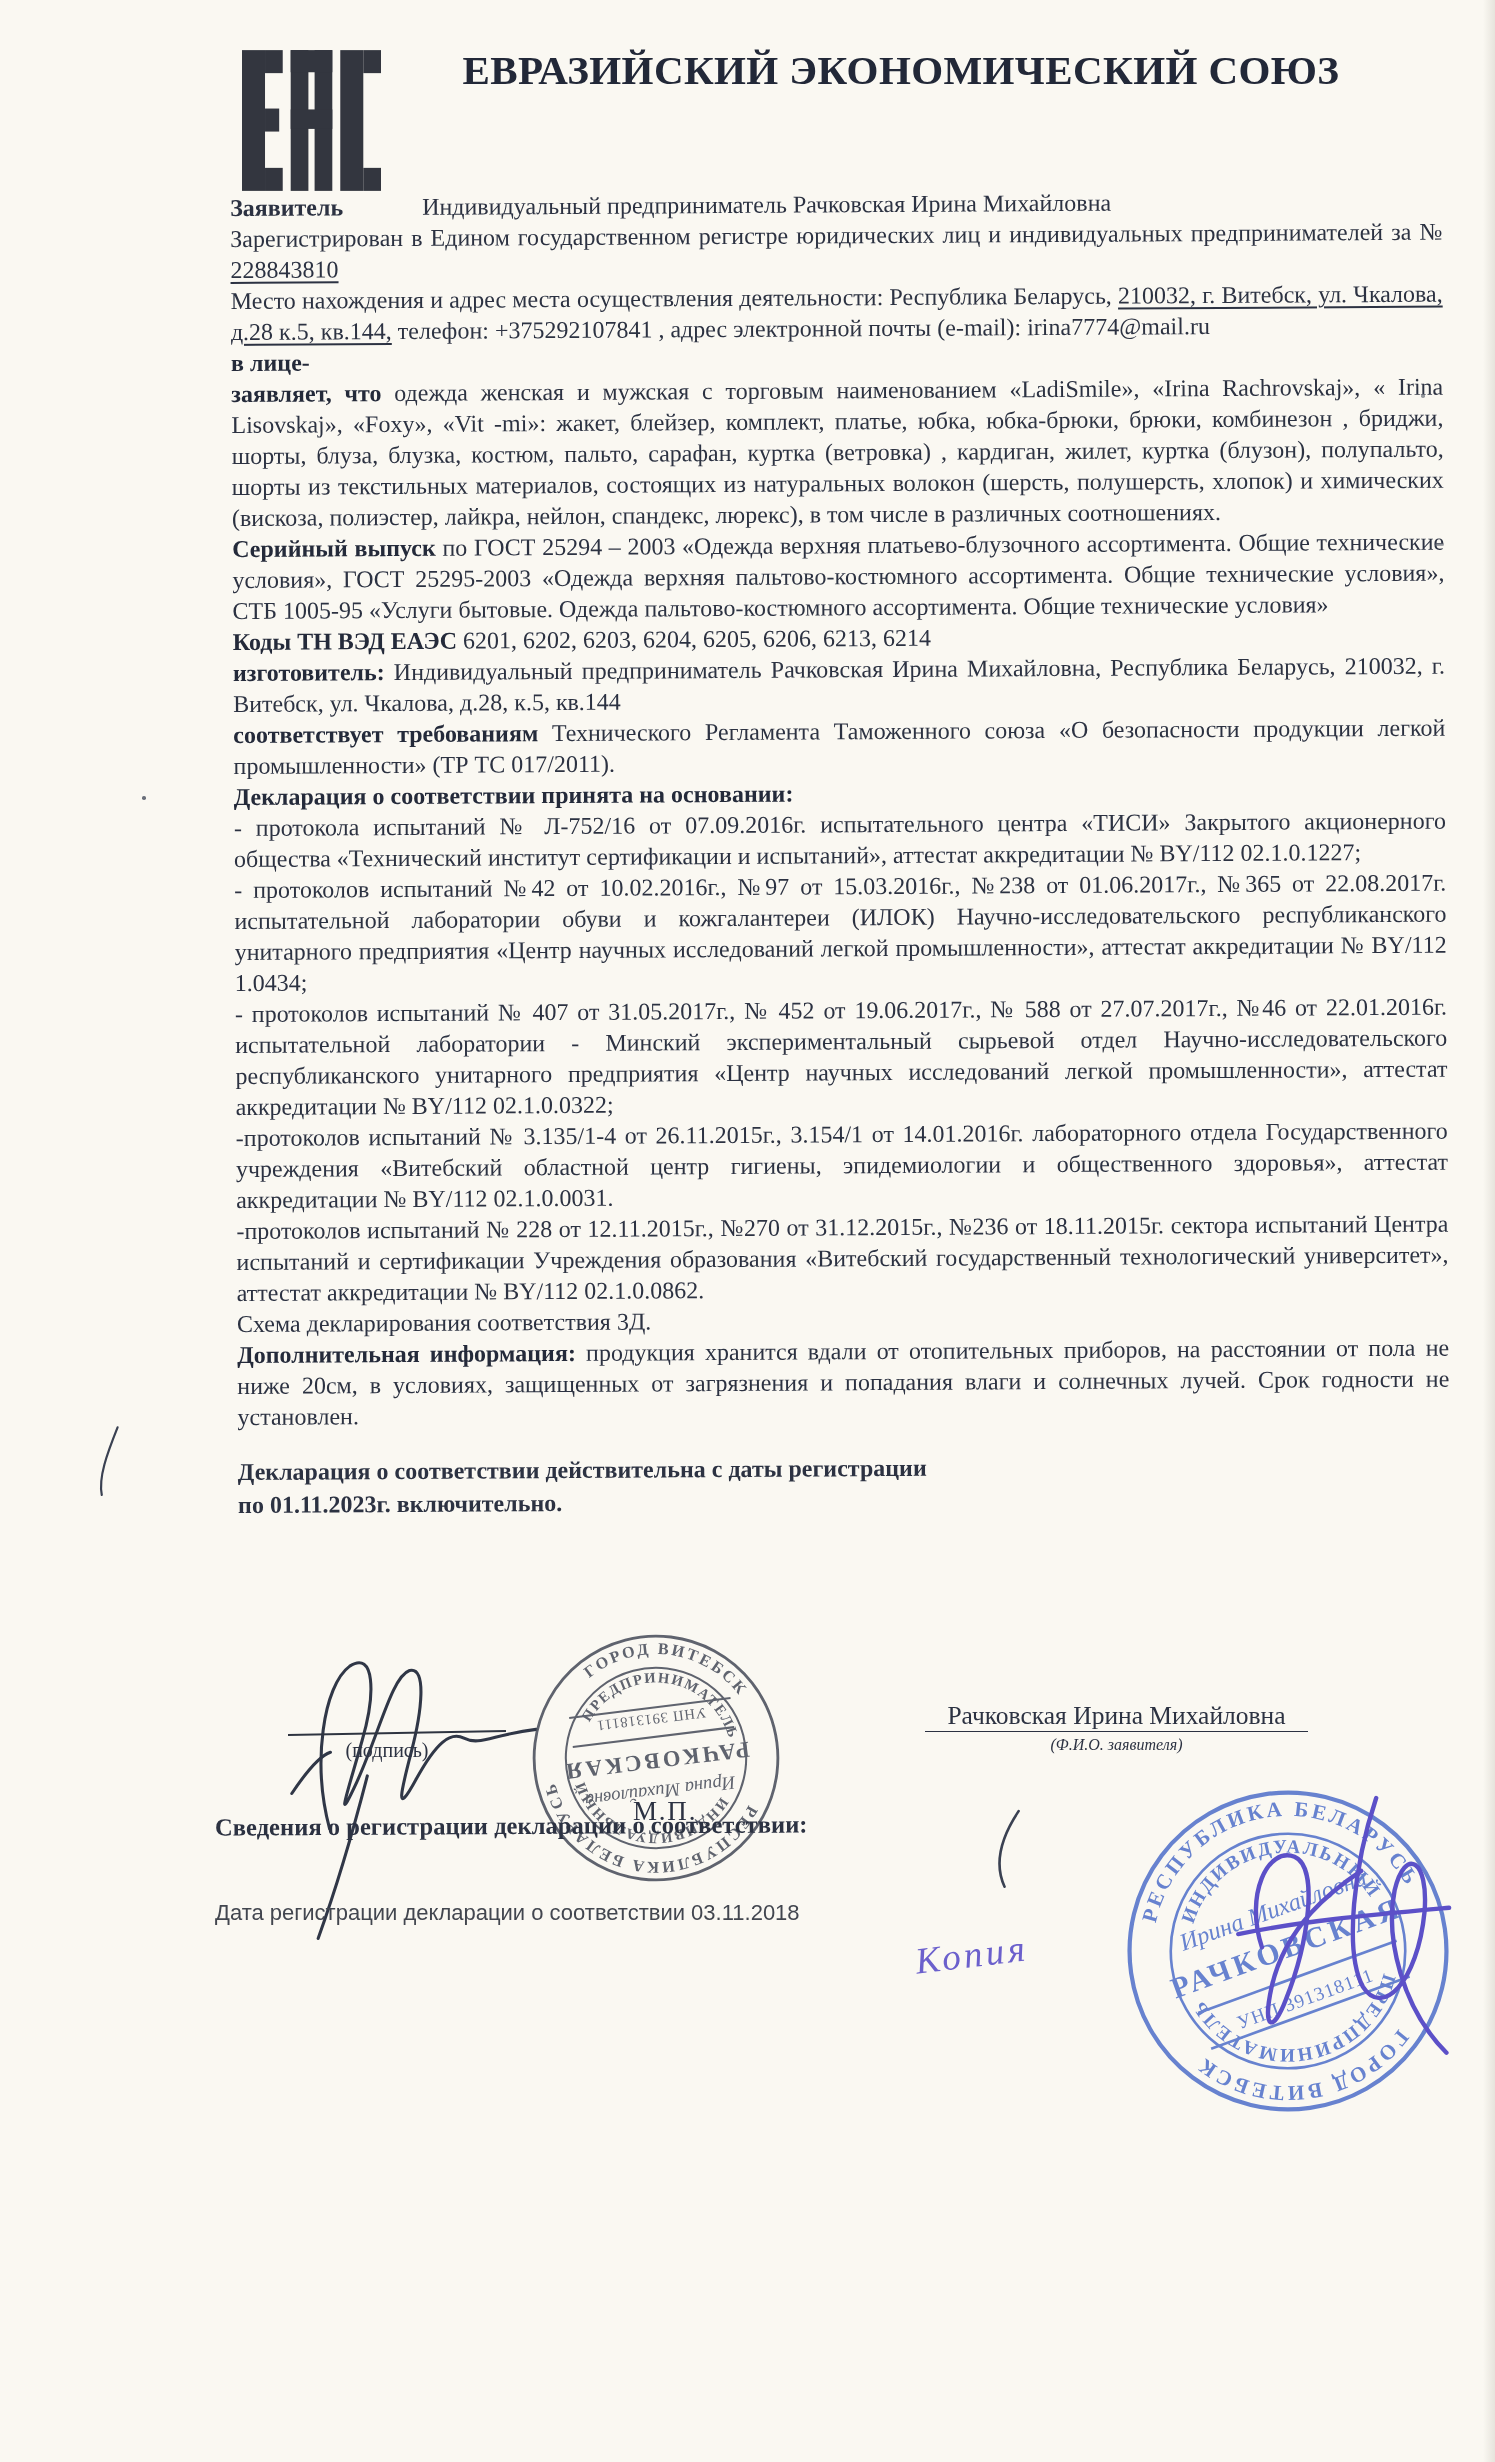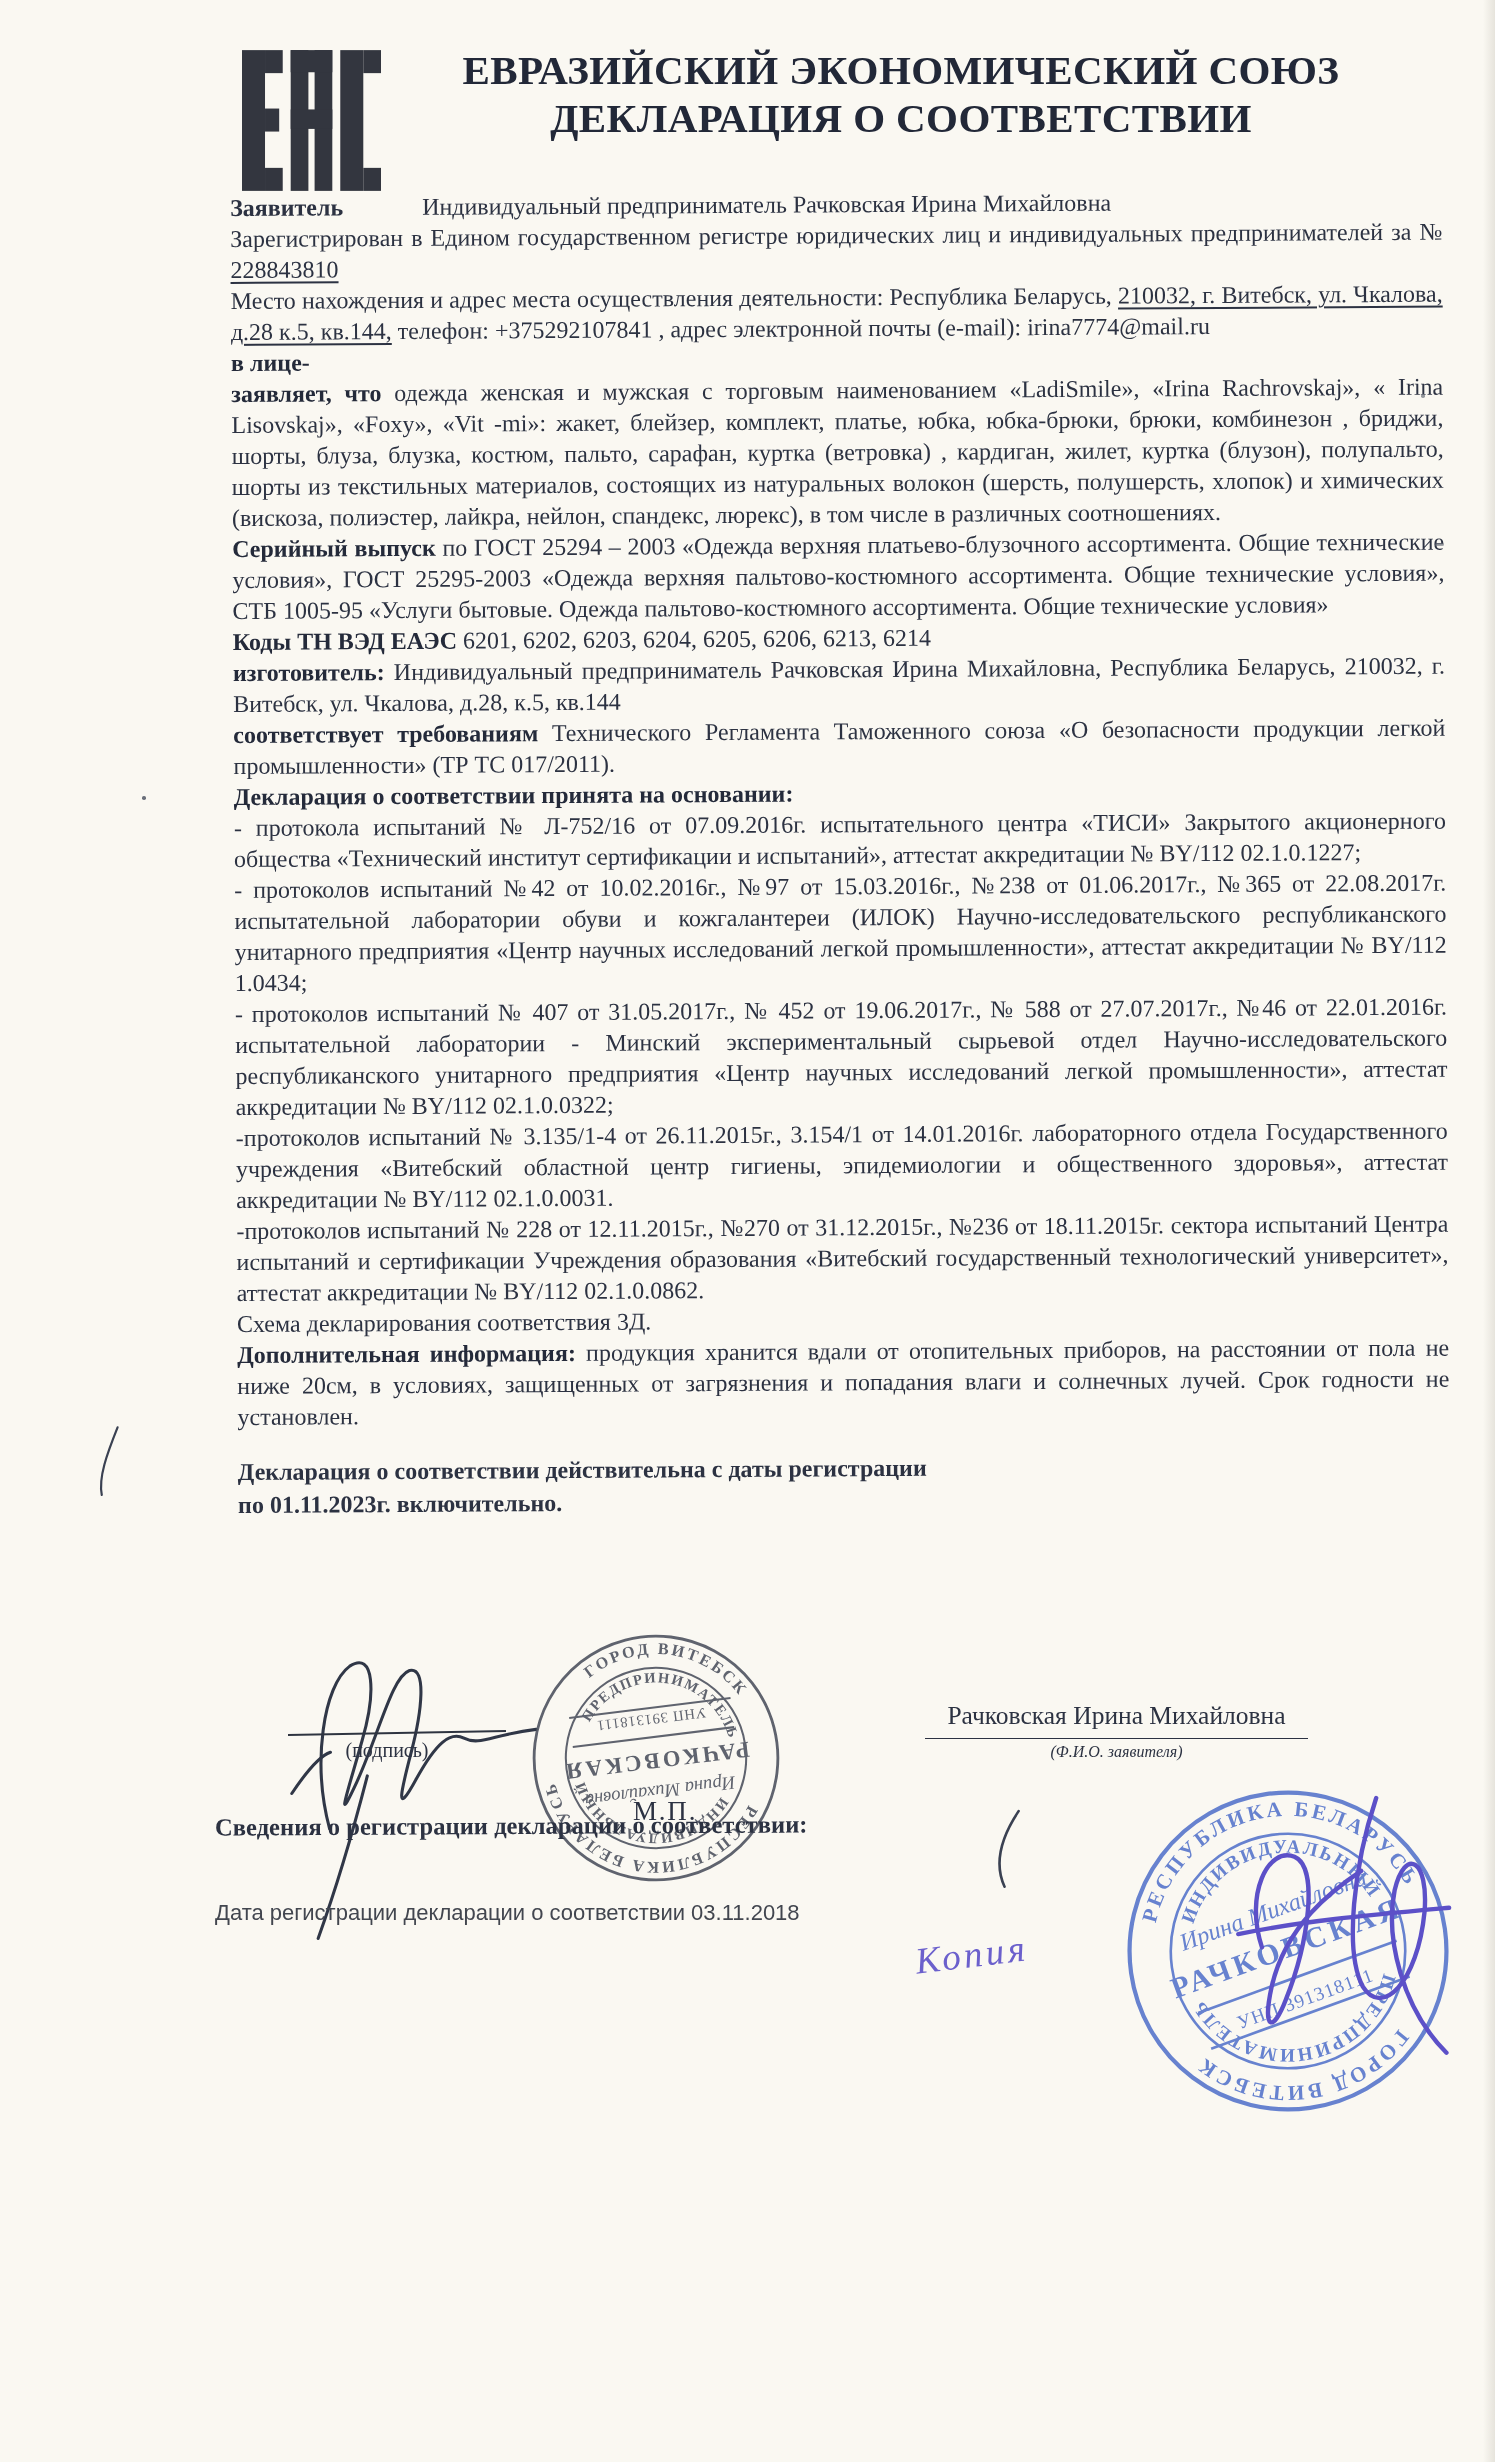--- a/index.html
+++ b/index.html
@@ -20,21 +20,21 @@
   b{color:#242a3a;}
   .u{text-decoration:underline;text-underline-offset:4.4px;text-decoration-thickness:1.8px;}
   .validity{margin-top:23px;font-weight:bold;line-height:33px;}
   .validity p{text-align:left;}
   
   .sig-underline{position:absolute;left:288px;top:1732px;width:218px;border-top:2.2px solid #2e3440;
                  transform:rotate(-1deg);}
   .sig-label{position:absolute;left:278px;top:1739px;width:218px;text-align:center;font-size:20px;}
   .mp{position:absolute;left:633px;top:1796px;font-size:27px;letter-spacing:1.8px;}
   .fio{position:absolute;left:925px;top:1701px;width:383px;text-align:center;}
-  .fio .name{font-size:25.5px;border-bottom:1.8px solid #2c3242;padding-bottom:7px;}
+  .fio .name{font-size:25.5px;border-bottom:1.8px solid #2c3242;}
   .fio .sub{font-size:16px;margin-top:3.5px;font-style:italic;}
   .reg-heading{position:absolute;left:215px;top:1812px;font-weight:bold;font-size:24.6px;
                transform:rotate(-0.3deg);}
   .sans{font-family:"Liberation Sans", sans-serif;color:#42464f;font-size:22px;}
   .reg-line1{position:absolute;left:215px;top:1849px;}
   .reg-line2{position:absolute;left:215px;top:1900px;}
   
   .stamp{position:absolute;}
   .stamp text{text-anchor:middle;font-family:"Liberation Serif", serif;}
   .stamp .ring{font-size:20px;letter-spacing:3px;font-weight:bold;}
@@ -69,21 +69,20 @@
       <rect x="55" y="0" width="47" height="25"></rect>
       <rect x="55" y="67" width="47" height="22"></rect>
       <rect x="111" y="0" width="26" height="159"></rect>
       <rect x="137" y="0" width="20" height="26"></rect>
       <rect x="137" y="133" width="20" height="26"></rect>
     </g>
   </svg>
 
   <div class="title">
     <div>ЕВРАЗИЙСКИЙ ЭКОНОМИЧЕСКИЙ СОЮЗ</div>
-    <div>ДЕКЛАРАЦИЯ О СООТВЕТСТВИИ</div>
   </div>
 
   <div class="col">
     <div class="row">
       <span class="lbl">Заявитель</span>
       <span>Индивидуальный предприниматель Рачковская Ирина Михайловна</span>
     </div>
     <p><span>Зарегистрирован в Едином государственном регистре юридических лиц и индивидуальных предпринимателей за № </span><span class="u">228843810</span></p>
     <p><span>Место нахождения и адрес места осуществления деятельности: Республика Беларусь, </span><span class="u">210032, г. Витебск, ул. Чкалова, д.28 к.5, кв.144,</span><span> телефон: +375292107841 , адрес электронной почты (e-mail): irina7774@mail.ru</span></p>
     <p><b>в лице-</b></p>

